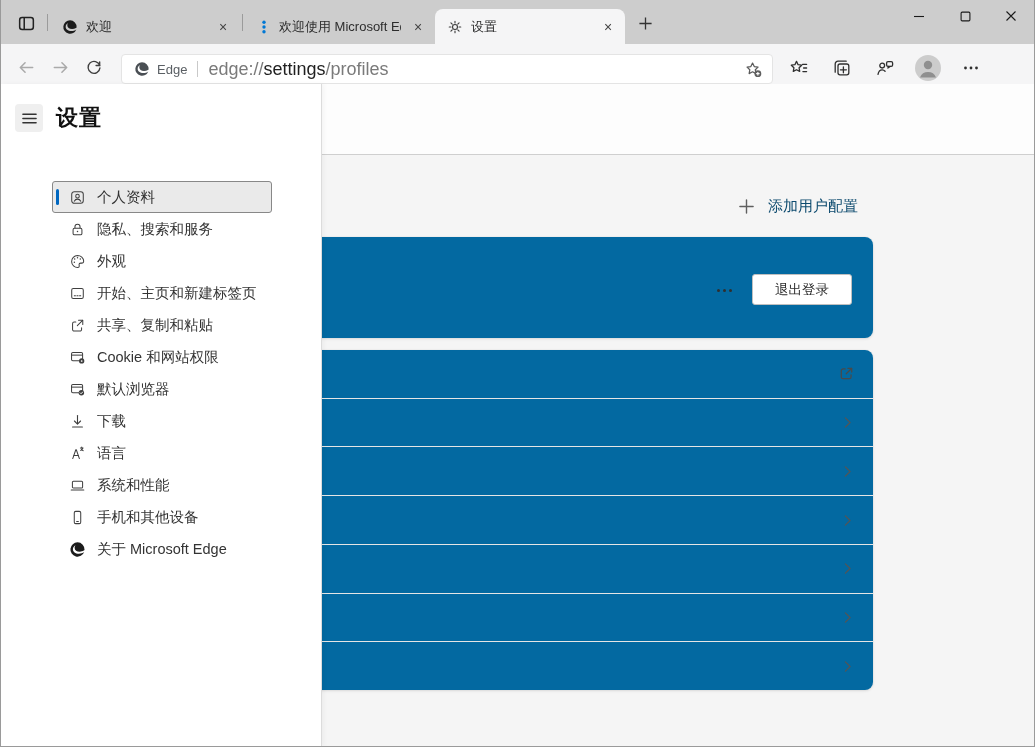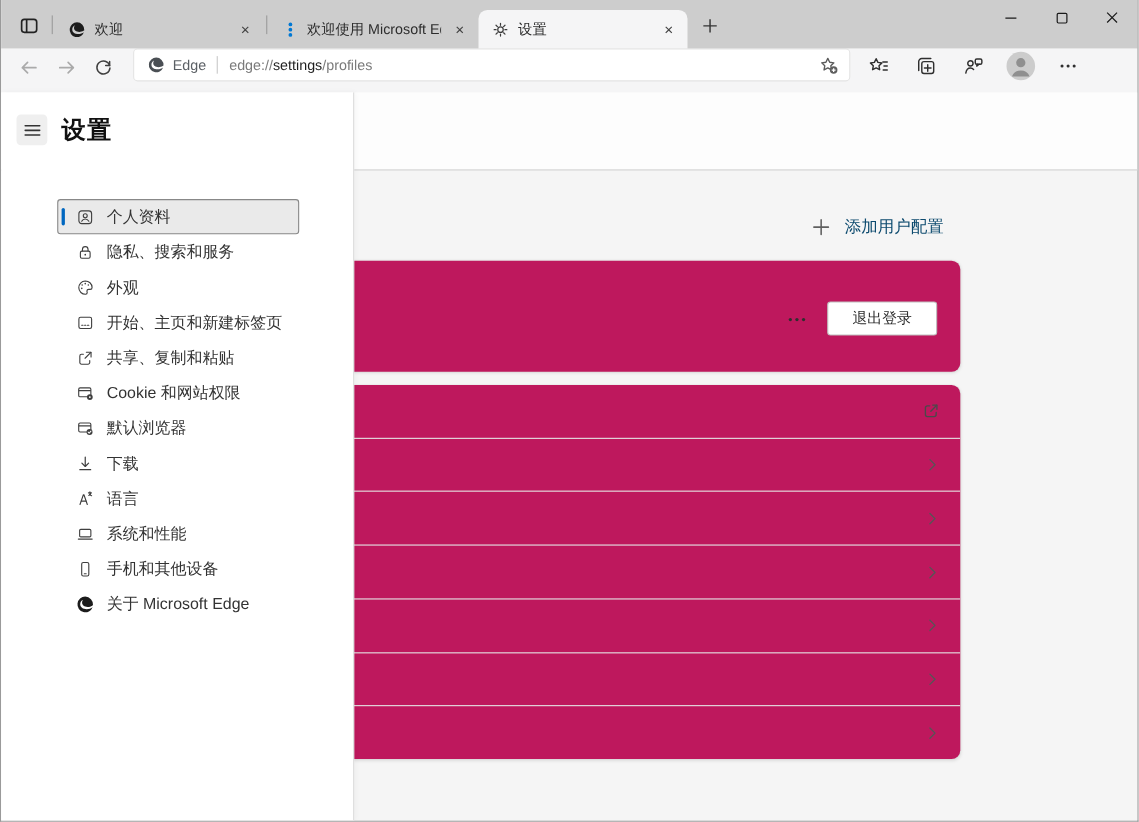--- a/index.html
+++ b/index.html
@@ -14,45 +14,45 @@
   .tab-sep { width:1px; height:17px; background:#9b9b9b; margin:0 2px 13px 2px; }
   .tab { width:190px; height:35px; display:flex; align-items:center; padding:0 8px 0 12px; gap:8px; border-radius:8px 8px 0 0; position:relative; }
   .tab .tlabel { flex:1; font-size:13px; color:#2d2d2d; white-space:nowrap; overflow:hidden; }
   .tab.active { background:#f5f5f6; }
   .tab-close { width:18px; height:18px; display:flex; align-items:center; justify-content:center; border-radius:3px; color:#444; font-size:14px; line-height:1; }
   .newtab-btn { width:28px; height:28px; margin:0 0 7px 6px; display:flex; align-items:center; justify-content:center; border-radius:4px; }
   .win-controls { position:absolute; right:0; top:0; height:32px; display:flex; }
   .win-btn { width:46px; height:32px; display:flex; align-items:center; justify-content:center; }
 
   
-  .toolbar { height:40px; background:#f5f5f6; display:flex; align-items:flex-start; padding:0 8px; }
+  .toolbar { height:40px; background:#f5f5f6; display:flex; align-items:flex-end; padding:0 8px; }
   .nav-btn { width:34px; height:34px; display:flex; align-items:center; justify-content:center; border-radius:4px; flex:0 0 auto; }
   .addressbar { height:30px; width:652px; margin-left:10px; background:#fff; border:1px solid #e4e4e4; border-radius:4px;
                 display:flex; align-items:center; padding:0 3px 0 12px; flex:0 0 auto; }
   .brand { font-size:13px; color:#5a5f64; margin:0 8px 0 7px; }
   .url-sep { width:1px; height:16px; background:#c9c9c9; margin:0 10px 0 2px; }
-  .url { font-size:13px; color:#7a7a7a; white-space:nowrap; }
+  .url { font-size:18px; color:#7a7a7a; white-space:nowrap; }
   .url b { color:#1f1f1f; font-weight:normal; }
   .ab-spacer { flex:1; }
   .fav-add-btn { width:32px; height:26px; display:flex; align-items:center; justify-content:center; border-radius:4px; background:#fff; }
   .tb-right { display:flex; align-items:center; margin-left:10px; gap:11px; }
   .tb-btn { width:32px; height:32px; display:flex; align-items:center; justify-content:center; border-radius:4px; }
 
   
   .page { position:absolute; top:84px; left:0; right:0; bottom:0; background:#f5f5f5; }
   .page-header { position:absolute; top:0; left:0; right:0; height:71px; background:#fdfdfd; border-bottom:1px solid #cfcfcf; z-index:1; }
   .search-box { position:absolute; left:668px; top:15px; width:203px; height:34px; background:#fff; border:1px solid #929292; border-radius:2px;
                 display:flex; align-items:center; padding:0 8px 0 11px; gap:9px; }
   .search-box input { border:none; outline:none; flex:1; font-size:14px; color:#333; background:transparent; font-family:inherit; min-width:0; }
   .search-box input::placeholder { color:#767676; opacity:1; }
 
   .add-profile { position:absolute; left:737px; top:106px; height:32px; display:flex; align-items:center; gap:13px;
                  font-size:15px; color:#0c4a6e; background:transparent; border:none; cursor:pointer; z-index:1; }
 
-  .card { position:absolute; background:#be185d; border-radius:8px; box-shadow:0 1px 3px rgba(0,0,0,.10), 0 0 0 1px rgba(0,0,0,.02); }
+  .card { position:absolute; background:#0369a1; border-radius:8px; box-shadow:0 1px 3px rgba(0,0,0,.10), 0 0 0 1px rgba(0,0,0,.02); }
   .card-profile { left:160px; top:153px; width:712px; height:101px; }
   .more-btn { position:absolute; left:543px; top:40px; width:40px; height:26px; display:flex; align-items:center; justify-content:center; gap:3px;
               background:transparent; border:none; cursor:pointer; }
   .dot { width:3px; height:3px; border-radius:50%; background:#2f2f2f; }
   .signout-btn { position:absolute; left:591px; top:37px; width:100px; height:31px; background:#fff; border:1px solid #bfbfbf; border-radius:3px;
                  font-size:13.5px; color:#2b2b2b; font-family:inherit; display:flex; align-items:center; justify-content:center; cursor:pointer; }
 
   .card-list { left:160px; top:266px; width:712px; height:340px; display:flex; flex-direction:column; overflow:hidden; }
   .srow { flex:1; display:flex; align-items:center; justify-content:flex-end; padding-right:17px; border-bottom:1px solid #e5e5e5; }
   .srow:last-child { border-bottom:none; }

